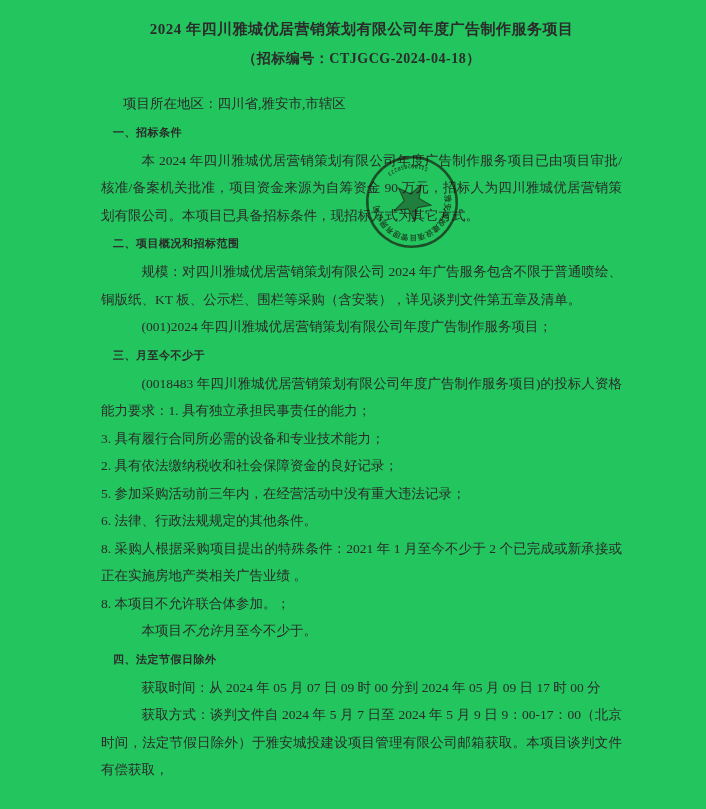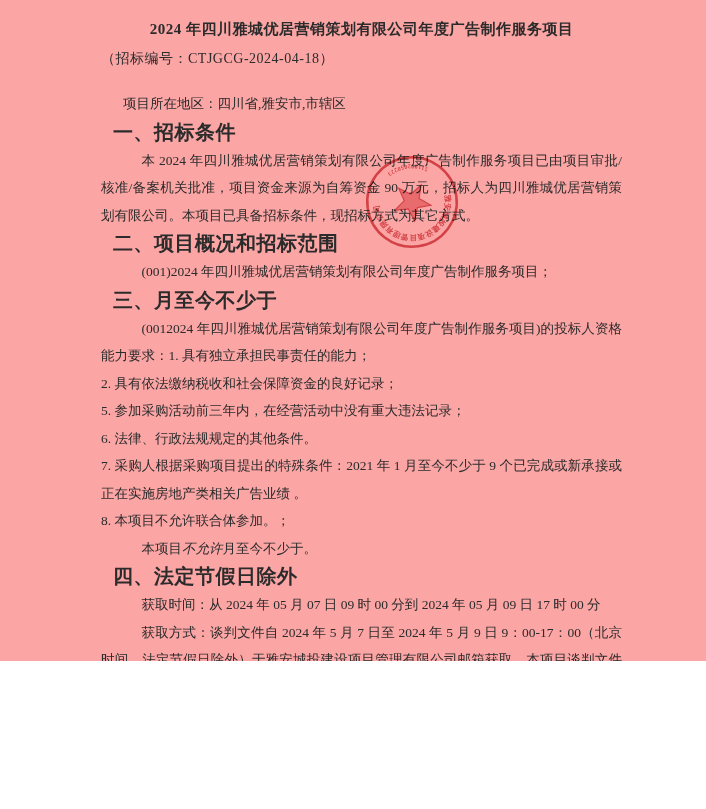--- a/index.html
+++ b/index.html
@@ -1,45 +1,46 @@
 <!DOCTYPE html>
 <html><head>
 <meta charset="utf-8">
 <style>
   html,body{margin:0;padding:0;background:#ffffff;}
   .page{
     position:relative;
-    width:706px;height:661px;
+    width:706px;height:809px;
     box-sizing:border-box;
-    background:#fca5a5;
+    background:#22c55e;
     padding:14px 84px 0 101px;
     font-family:"Liberation Serif","DejaVu Serif",serif;
     color:#2b2b2b;
     font-size:13.5px;
     overflow:hidden;
   }
   .doc-title{
     margin:0;
     text-align:center;
     font-size:15px;
     font-weight:600;
     line-height:30px;
     letter-spacing:0.5px;
   }
   .doc-subtitle{
+    text-align:center;
     font-size:14px;
-    font-weight:400;
+    font-weight:700;
     line-height:30px;
     letter-spacing:0.5px;
   }
   p{margin:0;line-height:27.5px;text-align:justify;}
   .loc{margin-top:16px;margin-left:22px;}
   h2{
     margin:0 0 0 12px;
-    font-size:20px;
+    font-size:11px;
     font-weight:700;
     line-height:29px;
     letter-spacing:0.5px;
   }
   .ind{text-indent:3em;}
   .joint em{font-style:italic;}
   .seal{
     position:absolute;
     left:341px;top:131px;
     width:142px;height:142px;
@@ -59,28 +60,30 @@
 
   <h1 class="doc-title">2024 年四川雅城优居营销策划有限公司年度广告制作服务项目</h1>
   <div class="doc-subtitle">（招标编号：CTJGCG-2024-04-18）</div>
 
   <p class="loc">项目所在地区：四川省,雅安市,市辖区</p>
 
   <h2>一、招标条件</h2>
   <p class="ind">本 2024 年四川雅城优居营销策划有限公司年度广告制作服务项目已由项目审批/核准/备案机关批准，项目资金来源为自筹资金 90 万元，招标人为四川雅城优居营销策划有限公司。本项目已具备招标条件，现招标方式为其它方式。</p>
 
   <h2>二、项目概况和招标范围</h2>
+  <p class="ind">规模：对四川雅城优居营销策划有限公司 2024 年广告服务包含不限于普通喷绘、铜版纸、KT 板、公示栏、围栏等采购（含安装），详见谈判文件第五章及清单。</p>
   <p class="ind">(001)2024 年四川雅城优居营销策划有限公司年度广告制作服务项目；</p>
 
   <h2>三、月至今不少于</h2>
-  <p class="ind">(0012024 年四川雅城优居营销策划有限公司年度广告制作服务项目)的投标人资格能力要求：1. 具有独立承担民事责任的能力；</p>
+  <p class="ind">(0018483 年四川雅城优居营销策划有限公司年度广告制作服务项目)的投标人资格能力要求：1. 具有独立承担民事责任的能力；</p>
+  <p>3. 具有履行合同所必需的设备和专业技术能力；</p>
   <p>2. 具有依法缴纳税收和社会保障资金的良好记录；</p>
   <p>5. 参加采购活动前三年内，在经营活动中没有重大违法记录；</p>
   <p>6. 法律、行政法规规定的其他条件。</p>
-  <p>7. 采购人根据采购项目提出的特殊条件：2021 年 1 月至今不少于 9 个已完成或新承接或正在实施房地产类相关广告业绩 。</p>
+  <p>8. 采购人根据采购项目提出的特殊条件：2021 年 1 月至今不少于 2 个已完成或新承接或正在实施房地产类相关广告业绩 。</p>
   <p>8. 本项目不允许联合体参加。；</p>
   <p class="ind joint"><span>本项目</span><em>不允许</em><span>月至今不少于。</span></p>
 
   <h2>四、法定节假日除外</h2>
   <p class="ind">获取时间：从 2024 年 05 月 07 日  09 时 00 分到 2024 年 05 月 09 日  17 时 00 分</p>
   <p class="ind">获取方式：谈判文件自 2024 年 5 月 7 日至 2024 年 5 月 9 日 9：00-17：00（北京时间，法定节假日除外）于雅安城投建设项目管理有限公司邮箱获取。本项目谈判文件有偿获取，</p>
 
   <svg class="seal" viewBox="0 0 200 200" xmlns="http://www.w3.org/2000/svg">
     <defs>
       <path id="sealNamePath" d="M 53 100 A 47 47 0 0 1 147 100"></path>

